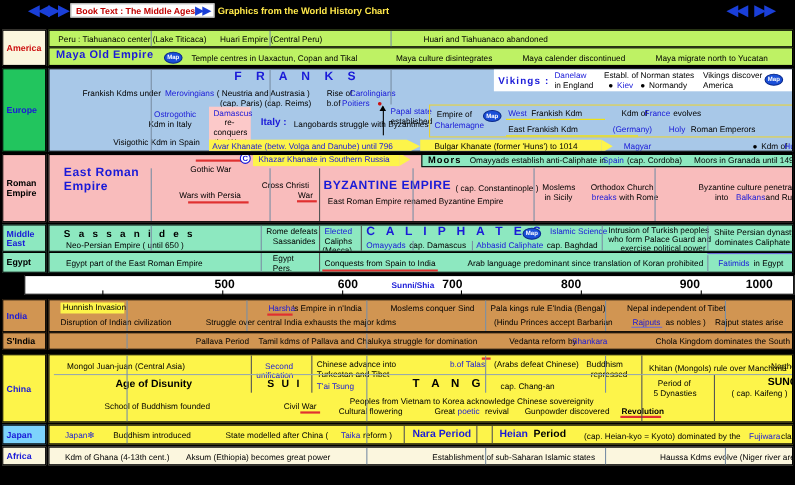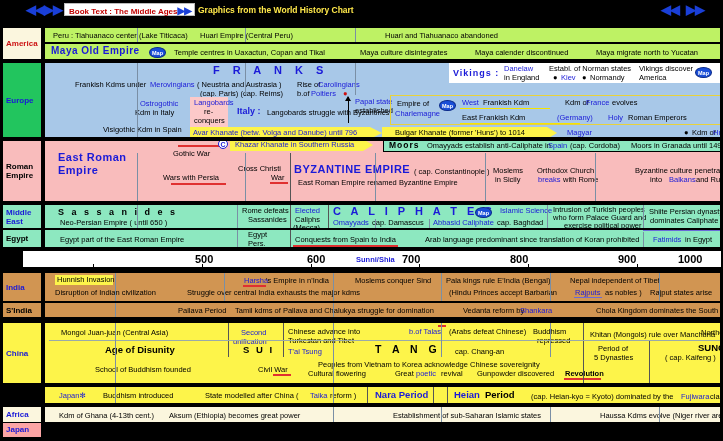--- a/index.html
+++ b/index.html
@@ -45,21 +45,21 @@
   .c-africa  { background:#fbf6de; }
 
   .lab.c-america { background:#fbf6de; color:#cc1111; }
   .lab.c-europe  { background:#22c55e; color:#1a1ad8; }
   .lab.c-roman   { background:#f9bcbc; color:#000; }
   .lab.c-me      { background:#8de8c0; color:#1a1ad8; }
   .lab.c-egypt   { background:#8de8c0; color:#000; }
   .lab.c-india   { background:#d19552; color:#1a1ad8; }
   .lab.c-sindia  { background:#d19552; color:#000; }
   .lab.c-china   { background:#fdf44a; color:#1a1ad8; }
-  .lab.c-japan   { background:#fca5a5; color:#1a1ad8;margin-top:34px; }
+  .lab.c-japan   { background:#7dd3fc; color:#1a1ad8; }
   .lab.c-africa  { background:#fbf6de; color:#1a1ad8; }
 
   .txt { position:absolute; white-space:nowrap; font-size:7.5px; line-height:8.5px; }
   .blue { color:#1a1ad8; }
   .bluebold { color:#1a1ad8; font-weight:bold; }
   .red { color:#cc1111; }
   .bigblue { color:#1a1ad8; font-weight:bold; font-size:10.5px; letter-spacing:0.5px; }
   .bold { font-weight:bold; }
 
   .vsep { position:absolute; width:1px; background:#7a8fa5; }
@@ -146,21 +146,21 @@
     <span class="txt blue" style="left:516px; top:11px;">Kiev</span>
     <span class="txt" style="left:537px; top:11px;">●</span>
     <span class="txt" style="left:545px; top:11px;">Normandy</span>
     <span class="txt" style="left:594px; top:2px;">Vikings discover</span>
     <span class="txt" style="left:594px; top:11px;">America</span>
     <div class="mapbtn" style="left:650px; top:4px;">Map</div>
 
     <span class="txt blue" style="left:95px; top:37px;">Ostrogothic</span>
     <span class="txt" style="left:90px; top:46px;">Kdm in Italy</span>
     <div class="hl-pink" style="left:145px; top:34px; width:38px; height:42px;"></div>
-    <span class="txt blue" style="left:149px; top:36px;">Langobards</span>
+    <span class="txt blue" style="left:149px; top:36px;">Damascus</span>
     <span class="txt" style="left:159px; top:45px;">re-</span>
     <span class="txt" style="left:149px; top:54px;">conquers</span>
     <span class="txt" style="left:150px; top:63px;">the West</span>
     <span class="txt" style="left:58px; top:63px;">Visigothic Kdm in Spain</span>
 
     <span class="txt bluebold" style="left:192px; top:44px; font-size:9px;">Italy :</span>
     <span class="txt" style="left:222px; top:46px;">Langobards struggle with Byzantines</span>
 
     <div class="updownarrow" style="left:303px; top:34px; height:26px;"></div>
     <div style="position:absolute; left:300px; top:33px; width:0;height:0;border-left:3px solid transparent;border-right:3px solid transparent;border-bottom:5px solid #000;"></div>

